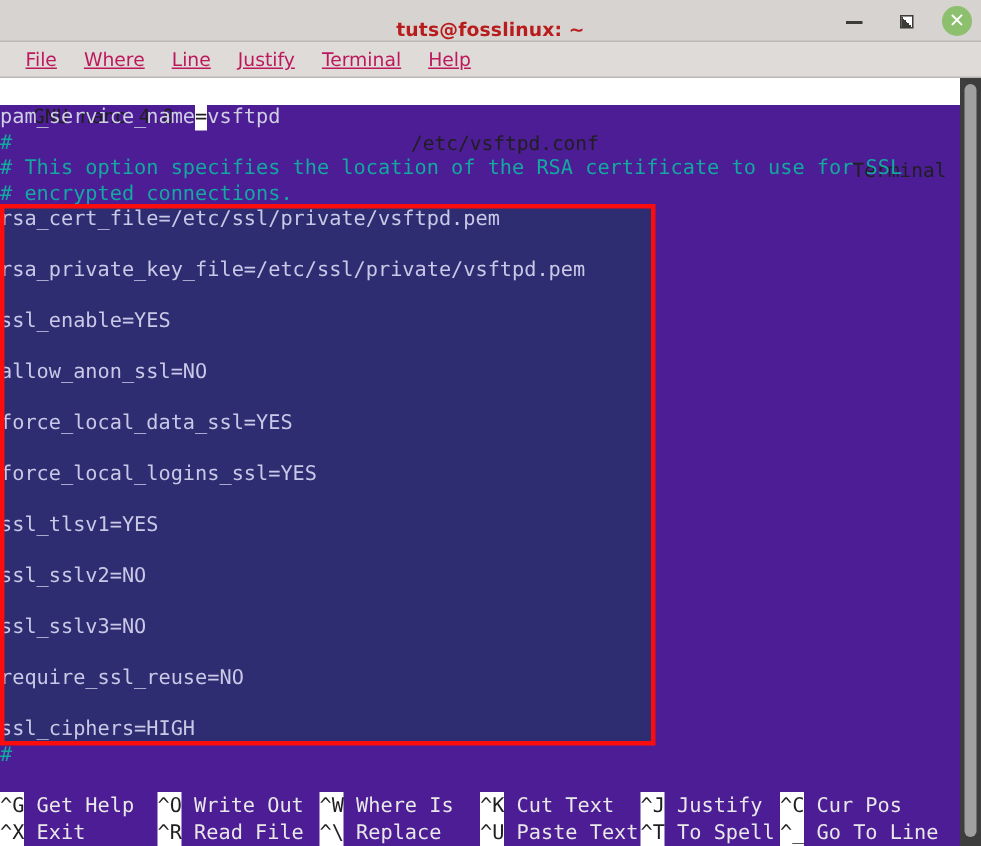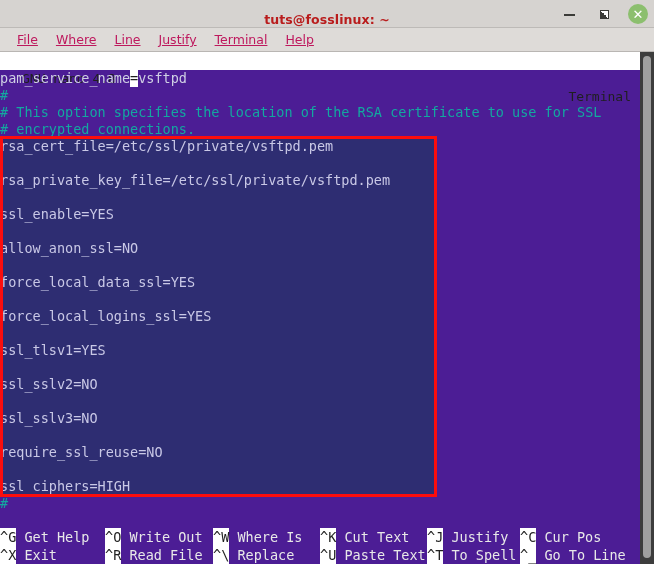--- a/index.html
+++ b/index.html
@@ -178,20 +178,21 @@
     <div class="menu-item">Line</div>
     <div class="menu-item">Justify</div>
     <div class="menu-item">Terminal</div>
     <div class="menu-item">Help</div>
   </div>
 
 <div id="terminal" style="background: #4c1d95;">
 
   <div id="nano-topbar">
     <span class="nb-version">GNU nano 4.8</span>
+    <span class="nb-file">/etc/vsftpd.conf</span>
     <span class="nb-state">Terminal</span>
   </div>
 
   <div id="editor">
     <div id="selection-block" style="top: 68px; height: 357px; width: 434px; background: rgb(46, 45, 114);"></div>
     
   <div class="eline" style="top: 0px;"><span class="c-normal">pam_service_name</span><span class="cursor-blk">=</span><span class="c-normal">vsftpd</span></div><div class="eline" style="top: 17px;"><span class="c-comment">#</span></div><div class="eline" style="top: 34px;"><span class="c-comment"># This option specifies the location of the RSA certificate to use for SSL</span></div><div class="eline" style="top: 51px;"><span class="c-comment"># encrypted connections.</span></div><div class="eline" style="top: 68px;"><span class="c-sel">rsa_cert_file=/etc/ssl/private/vsftpd.pem</span></div><div class="eline" style="top: 85px;"><span class="c-sel"></span></div><div class="eline" style="top: 102px;"><span class="c-sel">rsa_private_key_file=/etc/ssl/private/vsftpd.pem</span></div><div class="eline" style="top: 119px;"><span class="c-sel"></span></div><div class="eline" style="top: 136px;"><span class="c-sel">ssl_enable=YES</span></div><div class="eline" style="top: 153px;"><span class="c-sel"></span></div><div class="eline" style="top: 170px;"><span class="c-sel">allow_anon_ssl=NO</span></div><div class="eline" style="top: 187px;"><span class="c-sel"></span></div><div class="eline" style="top: 204px;"><span class="c-sel">force_local_data_ssl=YES</span></div><div class="eline" style="top: 221px;"><span class="c-sel"></span></div><div class="eline" style="top: 238px;"><span class="c-sel">force_local_logins_ssl=YES</span></div><div class="eline" style="top: 255px;"><span class="c-sel"></span></div><div class="eline" style="top: 272px;"><span class="c-sel">ssl_tlsv1=YES</span></div><div class="eline" style="top: 289px;"><span class="c-sel"></span></div><div class="eline" style="top: 306px;"><span class="c-sel">ssl_sslv2=NO</span></div><div class="eline" style="top: 323px;"><span class="c-sel"></span></div><div class="eline" style="top: 340px;"><span class="c-sel">ssl_sslv3=NO</span></div><div class="eline" style="top: 357px;"><span class="c-sel"></span></div><div class="eline" style="top: 374px;"><span class="c-sel">require_ssl_reuse=NO</span></div><div class="eline" style="top: 391px;"><span class="c-sel"></span></div><div class="eline" style="top: 408px;"><span class="c-sel">ssl_ciphers=HIGH</span></div><div class="eline" style="top: 425px;"><span class="c-comment">#</span></div></div>
 
   <div id="red-box" style="left: 0px; top: 84px; width: 437px; height: 361px; border-color: rgb(252, 13, 13);"></div>
 

